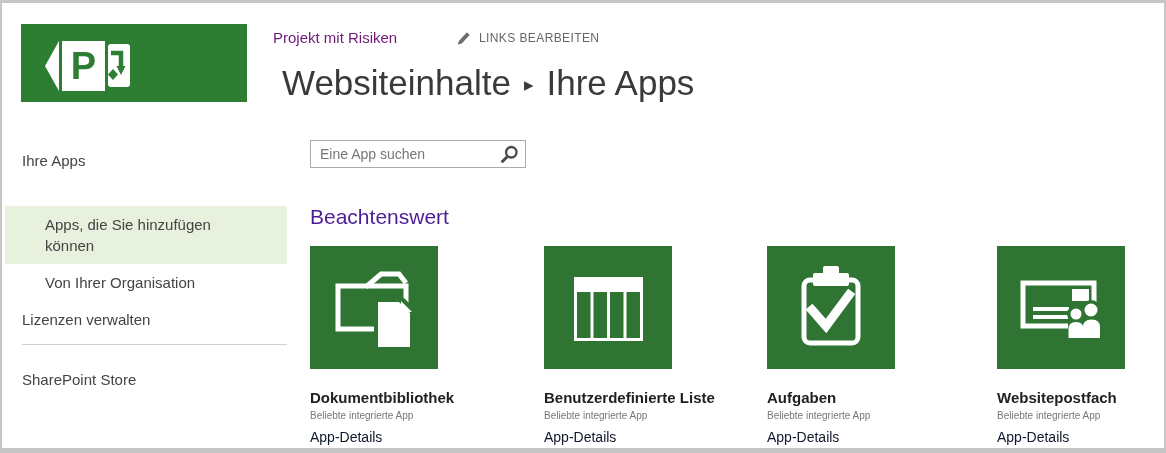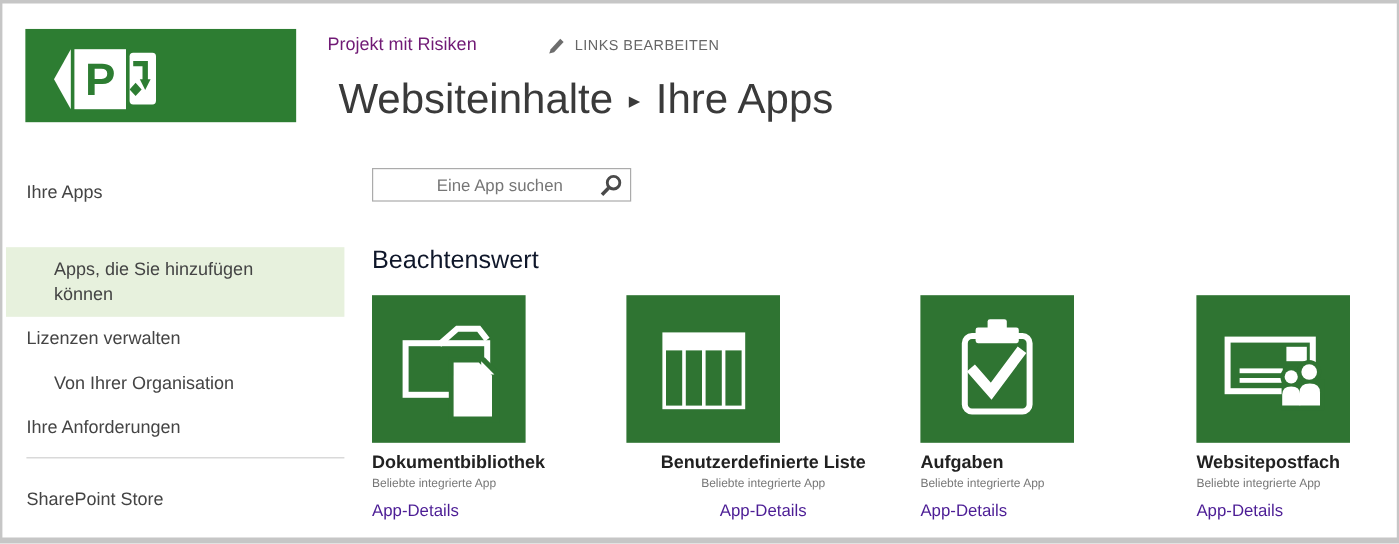--- a/index.html
+++ b/index.html
@@ -24,33 +24,33 @@
   .page-title .sep{font-size:19px;margin:0 13px;position:relative;top:-4px;color:#3a3a3a;}
   
   .sidebar{position:absolute;left:3px;top:139px;width:282px;font-size:15px;color:#444;}
   .nav-item{line-height:21px;cursor:pointer;}
   .lvl1{padding:8px 0 8px 17px;}
   .lvl2{padding:8px 55px 8px 40px;}
   .selected{background:#e7f1dd;margin-top:27px;}
   .nav-divider{border-top:1px solid #d0d0d0;margin:6px 0 16px 17px;width:265px;}
   
   .main{position:absolute;left:308px;top:137px;width:856px;}
-  .searchbox{position:relative;width:216px;height:28px;border:1px solid #ababab;background:#fff;box-sizing:border-box;padding-left:44px;}
+  .searchbox{position:relative;width:216px;height:28px;border:1px solid #ababab;background:#fff;box-sizing:border-box;}
   .searchbox input{width:100%;height:100%;border:0;outline:none;padding:0 30px 0 9px;box-sizing:border-box;font-size:14px;color:#444;font-family:inherit;background:transparent;}
   .searchbox input::placeholder{color:#767676;opacity:1;}
   .searchbox .mag{position:absolute;right:5px;top:3px;cursor:pointer;}
-  .section-heading{margin:37px 0 0 0;font-size:21px;font-weight:400;color:#0f172a;}
+  .section-heading{margin:37px 0 0 0;font-size:21px;font-weight:400;color:#4c1d95;}
   .apps-row{position:relative;margin-top:17px;height:200px;}
   .app-cell{position:absolute;top:0;width:228px;}
-  .app-cell.c1{left:0;} .app-cell.c2{left:212px;text-align:center;} .app-cell.c3{left:457px;} .app-cell.c4{left:687px;width:180px;}
+  .app-cell.c1{left:0;} .app-cell.c2{left:234px;} .app-cell.c3{left:457px;} .app-cell.c4{left:687px;width:180px;}
   .tile{width:128px;height:123px;background:#2f7432;cursor:pointer;}
   .tile svg{display:block;}
-  .app-name{margin-top:8px;font-size:15px;font-weight:700;color:#212121;cursor:pointer;white-space:nowrap;}
+  .app-name{margin-top:20px;font-size:15px;font-weight:700;color:#212121;cursor:pointer;white-space:nowrap;}
   .app-sub{margin-top:4px;font-size:10px;color:#777;white-space:nowrap;}
-  .app-link{display:inline-block;margin-top:8px;font-size:14px;color:#4c1d95;cursor:pointer;text-decoration:none;}
+  .app-link{display:inline-block;margin-top:8px;font-size:14px;color:#0f172a;cursor:pointer;text-decoration:none;}
 </style>
 </head>
 <body>
 
 <div class="logo">
   <svg width="226" height="78" viewBox="0 0 226 78">
     <rect x="0" y="0" width="226" height="78" fill="#2d7d32"></rect>
     <polygon points="24,42 38,17 38,67" fill="#fff"></polygon>
     <rect x="41" y="17" width="43" height="50" fill="#fff"></rect>
     <text x="62.5" y="55" text-anchor="middle" font-size="38" font-weight="700" font-family="Liberation Sans, DejaVu Sans, sans-serif" fill="#2d7d32">P</text>
@@ -70,23 +70,22 @@
   <span>LINKS BEARBEITEN</span>
 </div>
 
 <h1 class="page-title">
   <span class="crumb">Websiteinhalte</span><span class="sep">▸</span><span>Ihre Apps</span>
 </h1>
 
 <nav class="sidebar">
   <div class="nav-item lvl1">Ihre Apps</div>
   <div class="nav-item lvl2 selected">Apps, die Sie hinzufügen können</div>
+  <div class="nav-item lvl2">Von Ihrer Organisation</div>
   <div class="nav-item lvl1">Lizenzen verwalten</div>
-  <div class="nav-item lvl2">Von Ihrer Organisation</div>
-  <div class="nav-item lvl1">Ihre Anforderungen</div>
   <div class="nav-divider"></div>
   <div class="nav-item lvl1">SharePoint Store</div>
 </nav>
 
 <div class="main">
 
   <div class="searchbox">
     <input type="text" placeholder="Eine App suchen" style="">
     <svg class="mag" width="22" height="22" viewBox="0 0 24 24">
       <circle cx="14.5" cy="9" r="5.7" fill="none" stroke="#4a4a4a" stroke-width="2.6"></circle>

